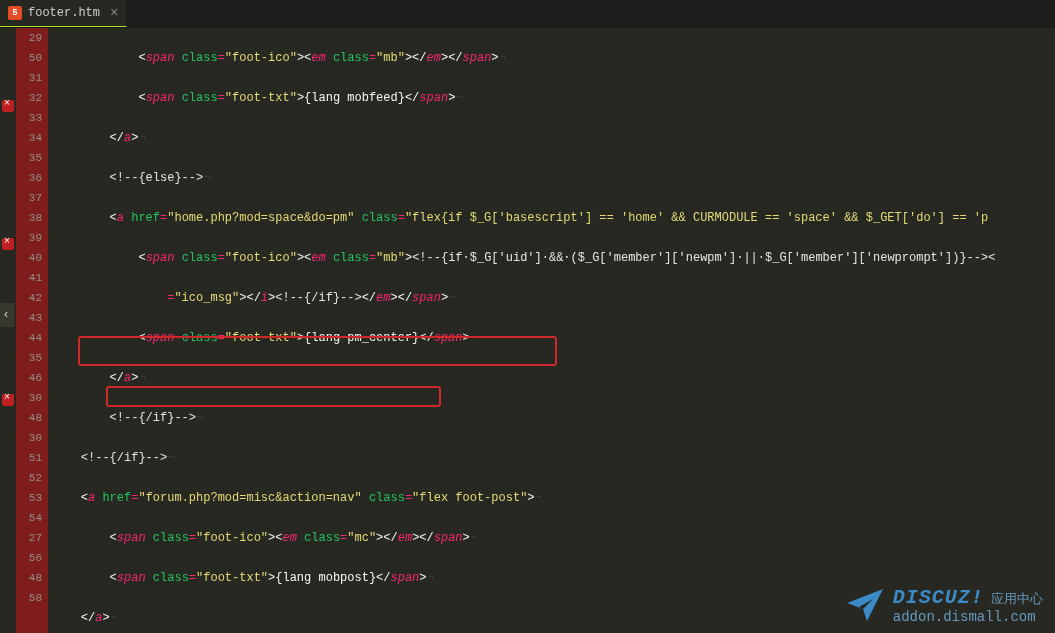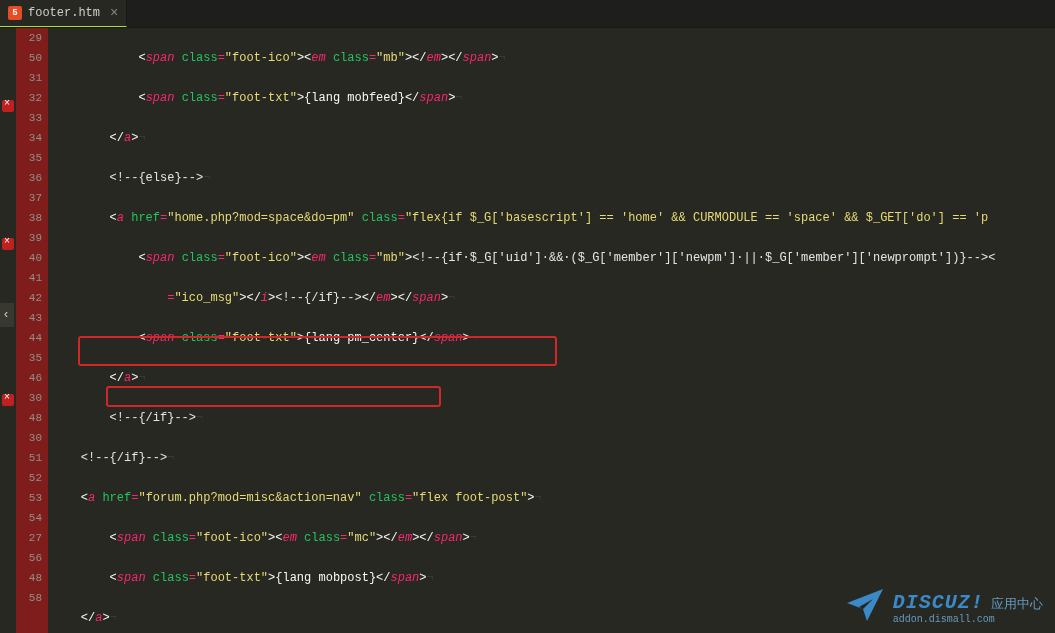--- a/index.html
+++ b/index.html
@@ -24,21 +24,21 @@
 .str { color: #e6db74; }
 .txt { color: #f8f8f2; }
 .cmt { color: #e5e5e5; text-align: center; }
 .inv { color: #3b3a32; }
 .hl-box-a { position: absolute; border: 2px solid #d02828; border-radius: 3px; pointer-events: none; }
 .side-btn { position: absolute; left: -2px; top: 275px; width: 16px; height: 24px; background: #383830; color: #ccc; display: flex; align-items: center; justify-content: center; font-size: 12px; cursor: pointer; z-index: 5; }
 .watermark { position: absolute; right: 12px; bottom: 8px; display: flex; align-items: flex-end; gap: 8px; opacity: 0.95; pointer-events: none; }
 .wm-icon { width: 40px; height: 40px; }
 .wm-text { display: flex; flex-direction: column; }
 .wm-brand { color: #3d8fcf; font-weight: bold; font-size: 20px; font-style: italic; letter-spacing: 1px; }
-.wm-sub { color: #6a9fc7; font-size: 10px; }
+.wm-sub { color: #6a9fc7; font-size: 14px; }
 .wm-cn { color: #6a9fc7; font-size: 13px; }
 </style>
 </head>
 <body>
 
 <div class="tab-bar">
   <div class="tab active">
     <span class="tab-icon">5</span>
     <span class="tab-title">footer.htm</span>
     <span class="tab-close">×</span>

